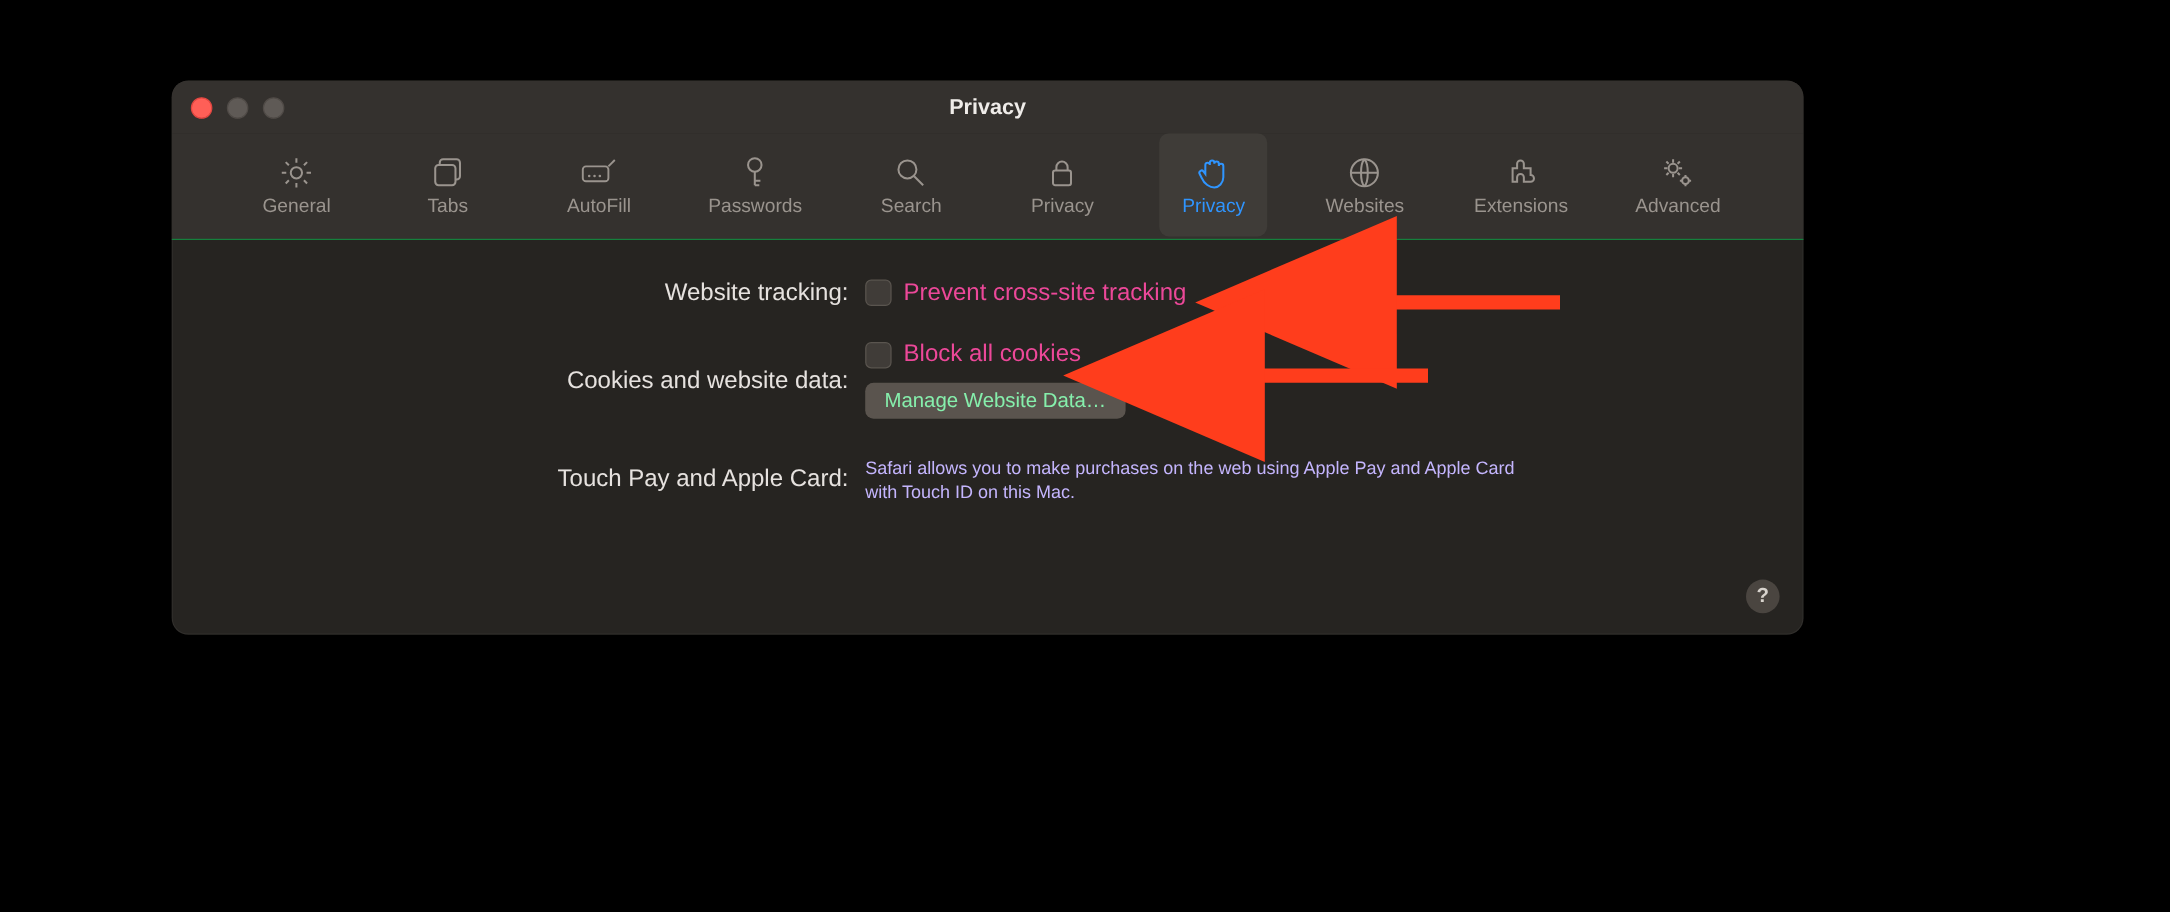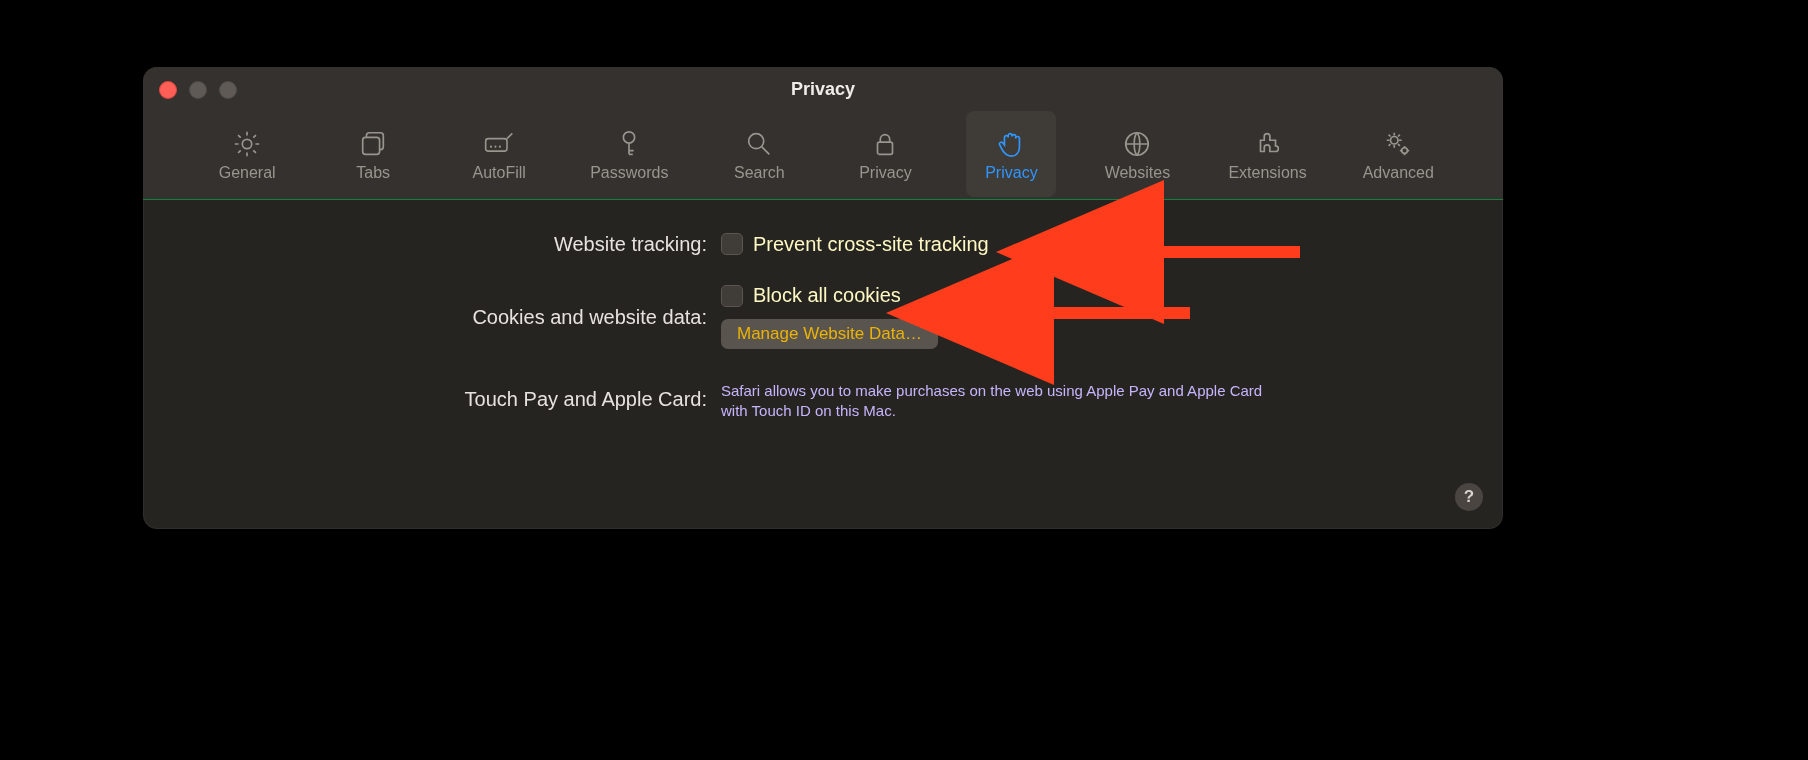--- a/index.html
+++ b/index.html
@@ -131,21 +131,21 @@
     flex-direction: column;
     gap: 6px;
     position: relative;
   }
 
   .check-line {
     display: flex;
     align-items: center;
     gap: 10px;
     font-size: 20px;
-    color: #fef9c3;
+    color: #ec4899;
     position: relative;
   }
 
   .mac-checkbox {
     width: 20px;
     height: 20px;
     border-radius: 5px;
     border: 1px solid #5a554f;
     background: #403c38;
     display: inline-flex;
@@ -168,21 +168,21 @@
   }
 
   .mac-button {
     display: inline-flex;
     align-items: center;
     justify-content: center;
     height: 30px;
     padding: 0 16px;
     border-radius: 7px;
     background: #5a544e;
-    color: #eab308;
+    color: #86efac;
     font-size: 17px;
     margin-top: 6px;
     width: fit-content;
   }
 
   .helper-text {
     font-size: 15px;
     color: #c4b5fd;
     max-width: 560px;
     line-height: 1.35;

